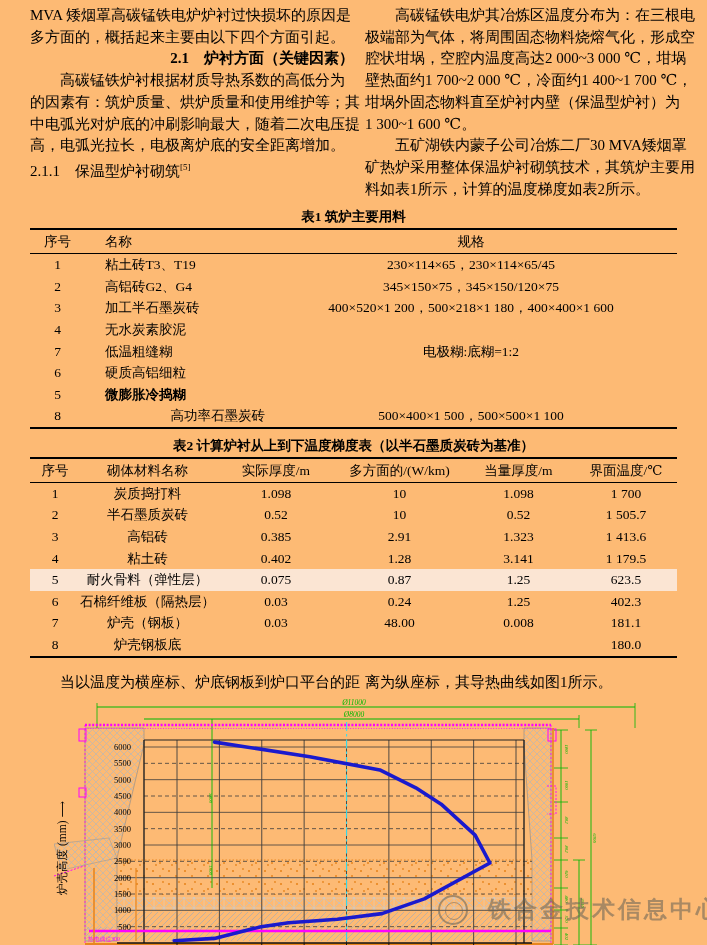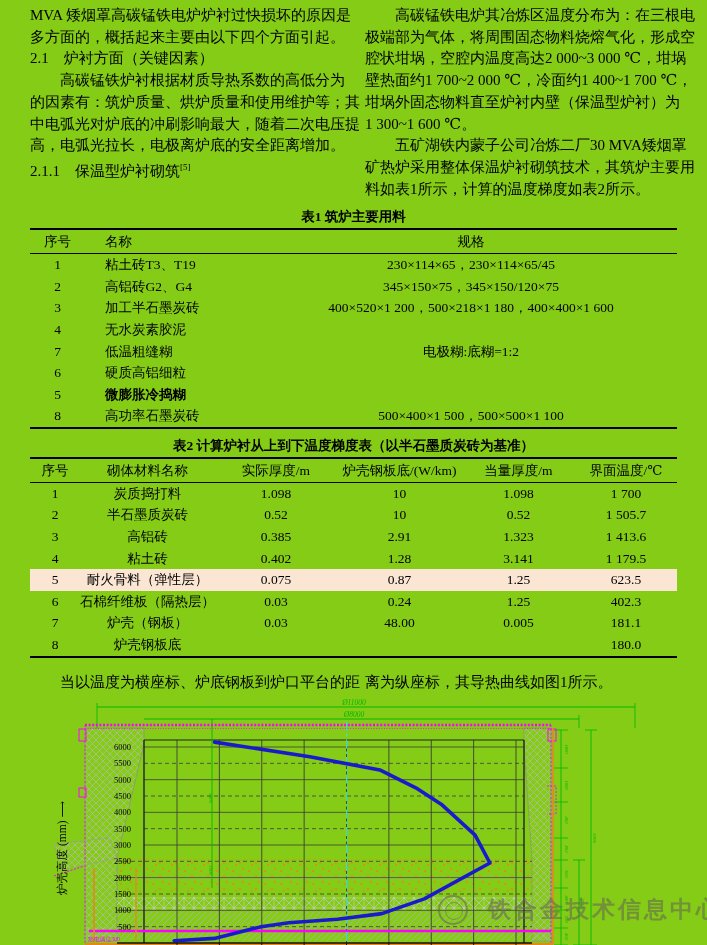--- a/index.html
+++ b/index.html
@@ -1,24 +1,24 @@
 <!DOCTYPE html>
 <html><head>
 <meta charset="utf-8">
 <style>
   * { margin:0; padding:0; box-sizing:border-box; }
   body { background:#fff; }
   .page {
-    position:relative; width:707px; height:945px; background:#84cc16;
+    position:relative; width:707px; height:945px; background:#fdba74;
     font-family:"Liberation Serif","DejaVu Serif",serif; color:#000; overflow:hidden;
   }
   .cols { display:flex; gap:11px; padding:5px 28px 0 30px; }
   .col  { width:324px; font-size:15px; line-height:21.7px; }
   .line { white-space:nowrap; }
-  .h-bold { font-weight:normal; }
+  .h-bold { font-weight:bold;text-align:right; }
   sup { font-size:9px; }
   .tbl-wrap { padding:0 30px; }
   .tbl-title { margin:8px 0 2px; text-align:center; font-weight:bold; font-size:13.5px; }
   table { width:647px; border-collapse:collapse; font-size:13.5px; table-layout:fixed; }
   thead tr { border-top:2.2px solid #000; border-bottom:1.1px solid #000; }
   tbody { border-bottom:2.2px solid #000; }
   th { font-weight:normal; padding:2.5px 0; }
   td { padding:1.8px 0; text-align:center; overflow:hidden; }
   tr.hl { background:#fbe5d3; }
   .mid { padding-top:14px; }
@@ -119,21 +119,21 @@
             <td style="text-align: left; padding-left: 20px;">硬质高铝细粒</td>
             <td></td>
           </tr>
           <tr>
             <td>5</td>
             <td style="text-align: left; padding-left: 20px; font-weight: bold;">微膨胀冷捣糊</td>
             <td></td>
           </tr>
           <tr>
             <td>8</td>
-            <td style="text-align: left; padding-left: 20px;">高功率石墨炭砖</td>
+            <td style="text-align: right; padding-left: 20px;">高功率石墨炭砖</td>
             <td>500×400×1 500，500×500×1 100</td>
           </tr>
         </tbody>
     </table>
   </div>
 
   <div class="tbl-wrap">
     <div class="tbl-title">表2  计算炉衬从上到下温度梯度表（以半石墨质炭砖为基准）</div>
     <table>
       <colgroup>
@@ -142,21 +142,21 @@
           <col style="width:122px">
           <col style="width:125px">
           <col style="width:113px">
           <col>
         </colgroup>
       <thead>
         <tr>
           <th>序号</th>
           <th>砌体材料名称</th>
           <th>实际厚度/m</th>
-          <th>炉壳钢板底/(W/km)</th>
+          <th>多方面的/(W/km)</th>
           <th>当量厚度/m</th>
           <th>界面温度/℃</th>
         </tr>
       </thead>
       <tbody>
           <tr>
             <td>1</td>
             <td>炭质捣打料</td>
             <td>1.098</td>
             <td>10</td>
@@ -201,21 +201,21 @@
             <td>0.03</td>
             <td>0.24</td>
             <td>1.25</td>
             <td>402.3</td>
           </tr>
           <tr>
             <td>7</td>
             <td>炉壳（钢板）</td>
             <td>0.03</td>
             <td>48.00</td>
-            <td>0.005</td>
+            <td>0.008</td>
             <td>181.1</td>
           </tr>
           <tr>
             <td>8</td>
             <td>炉壳钢板底</td>
             <td></td>
             <td></td>
             <td></td>
             <td>180.0</td>
           </tr>

